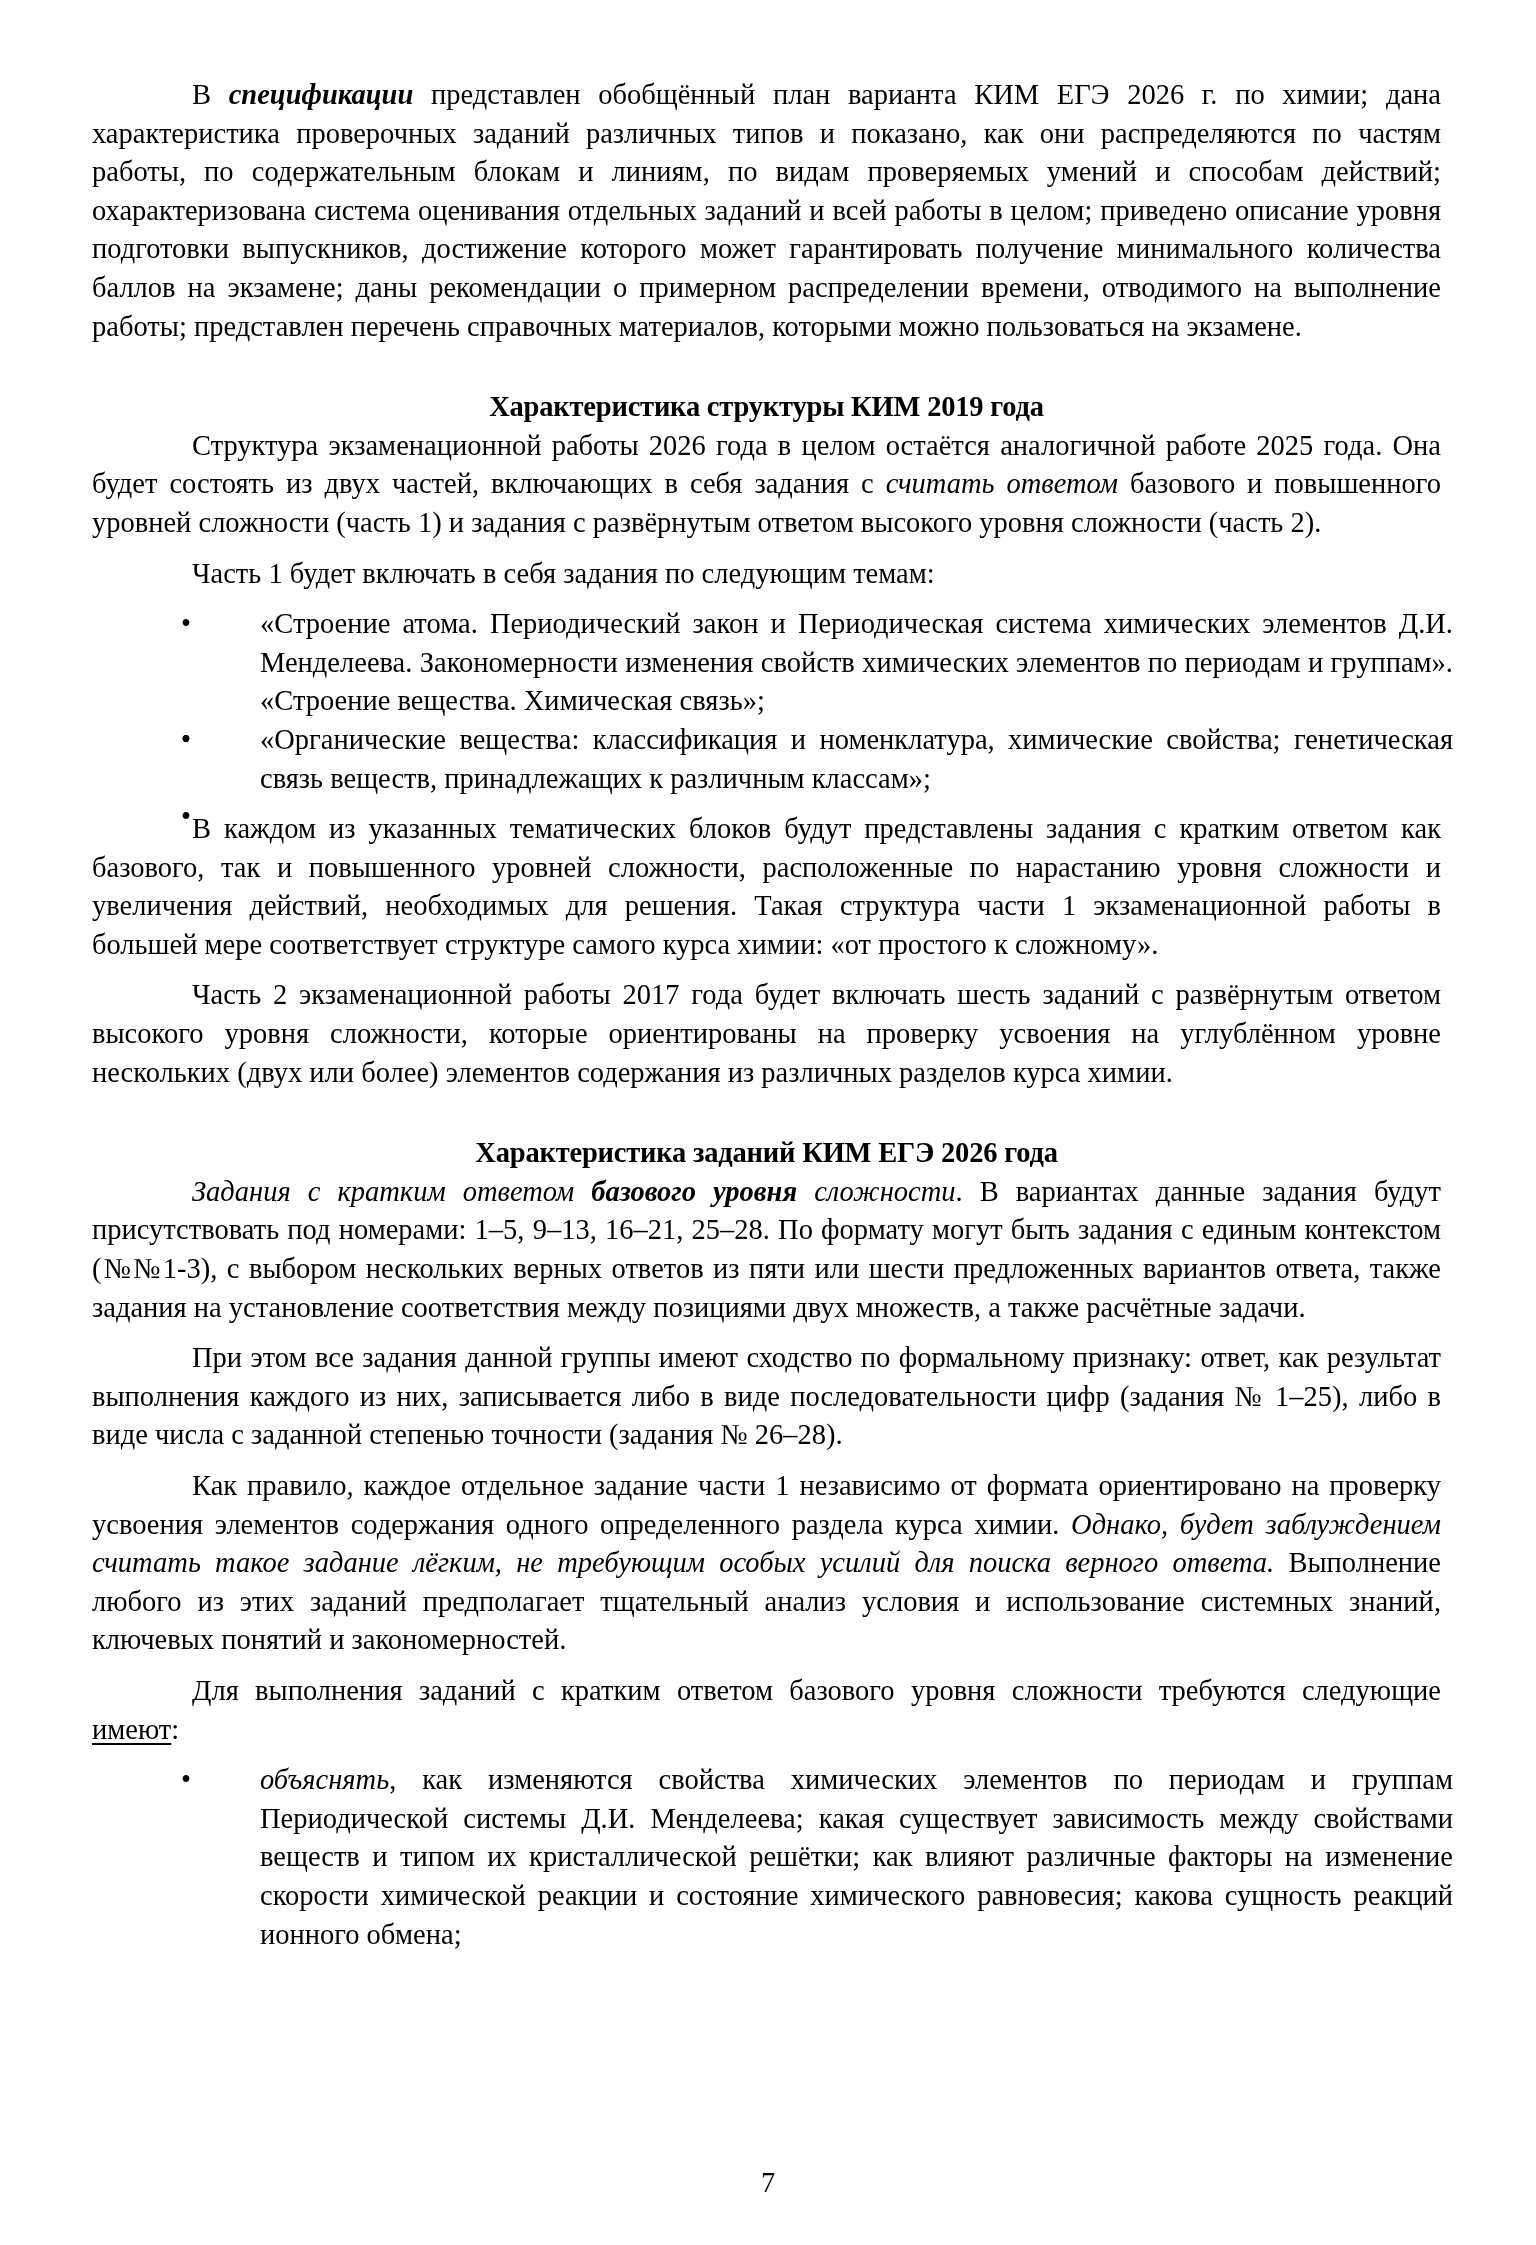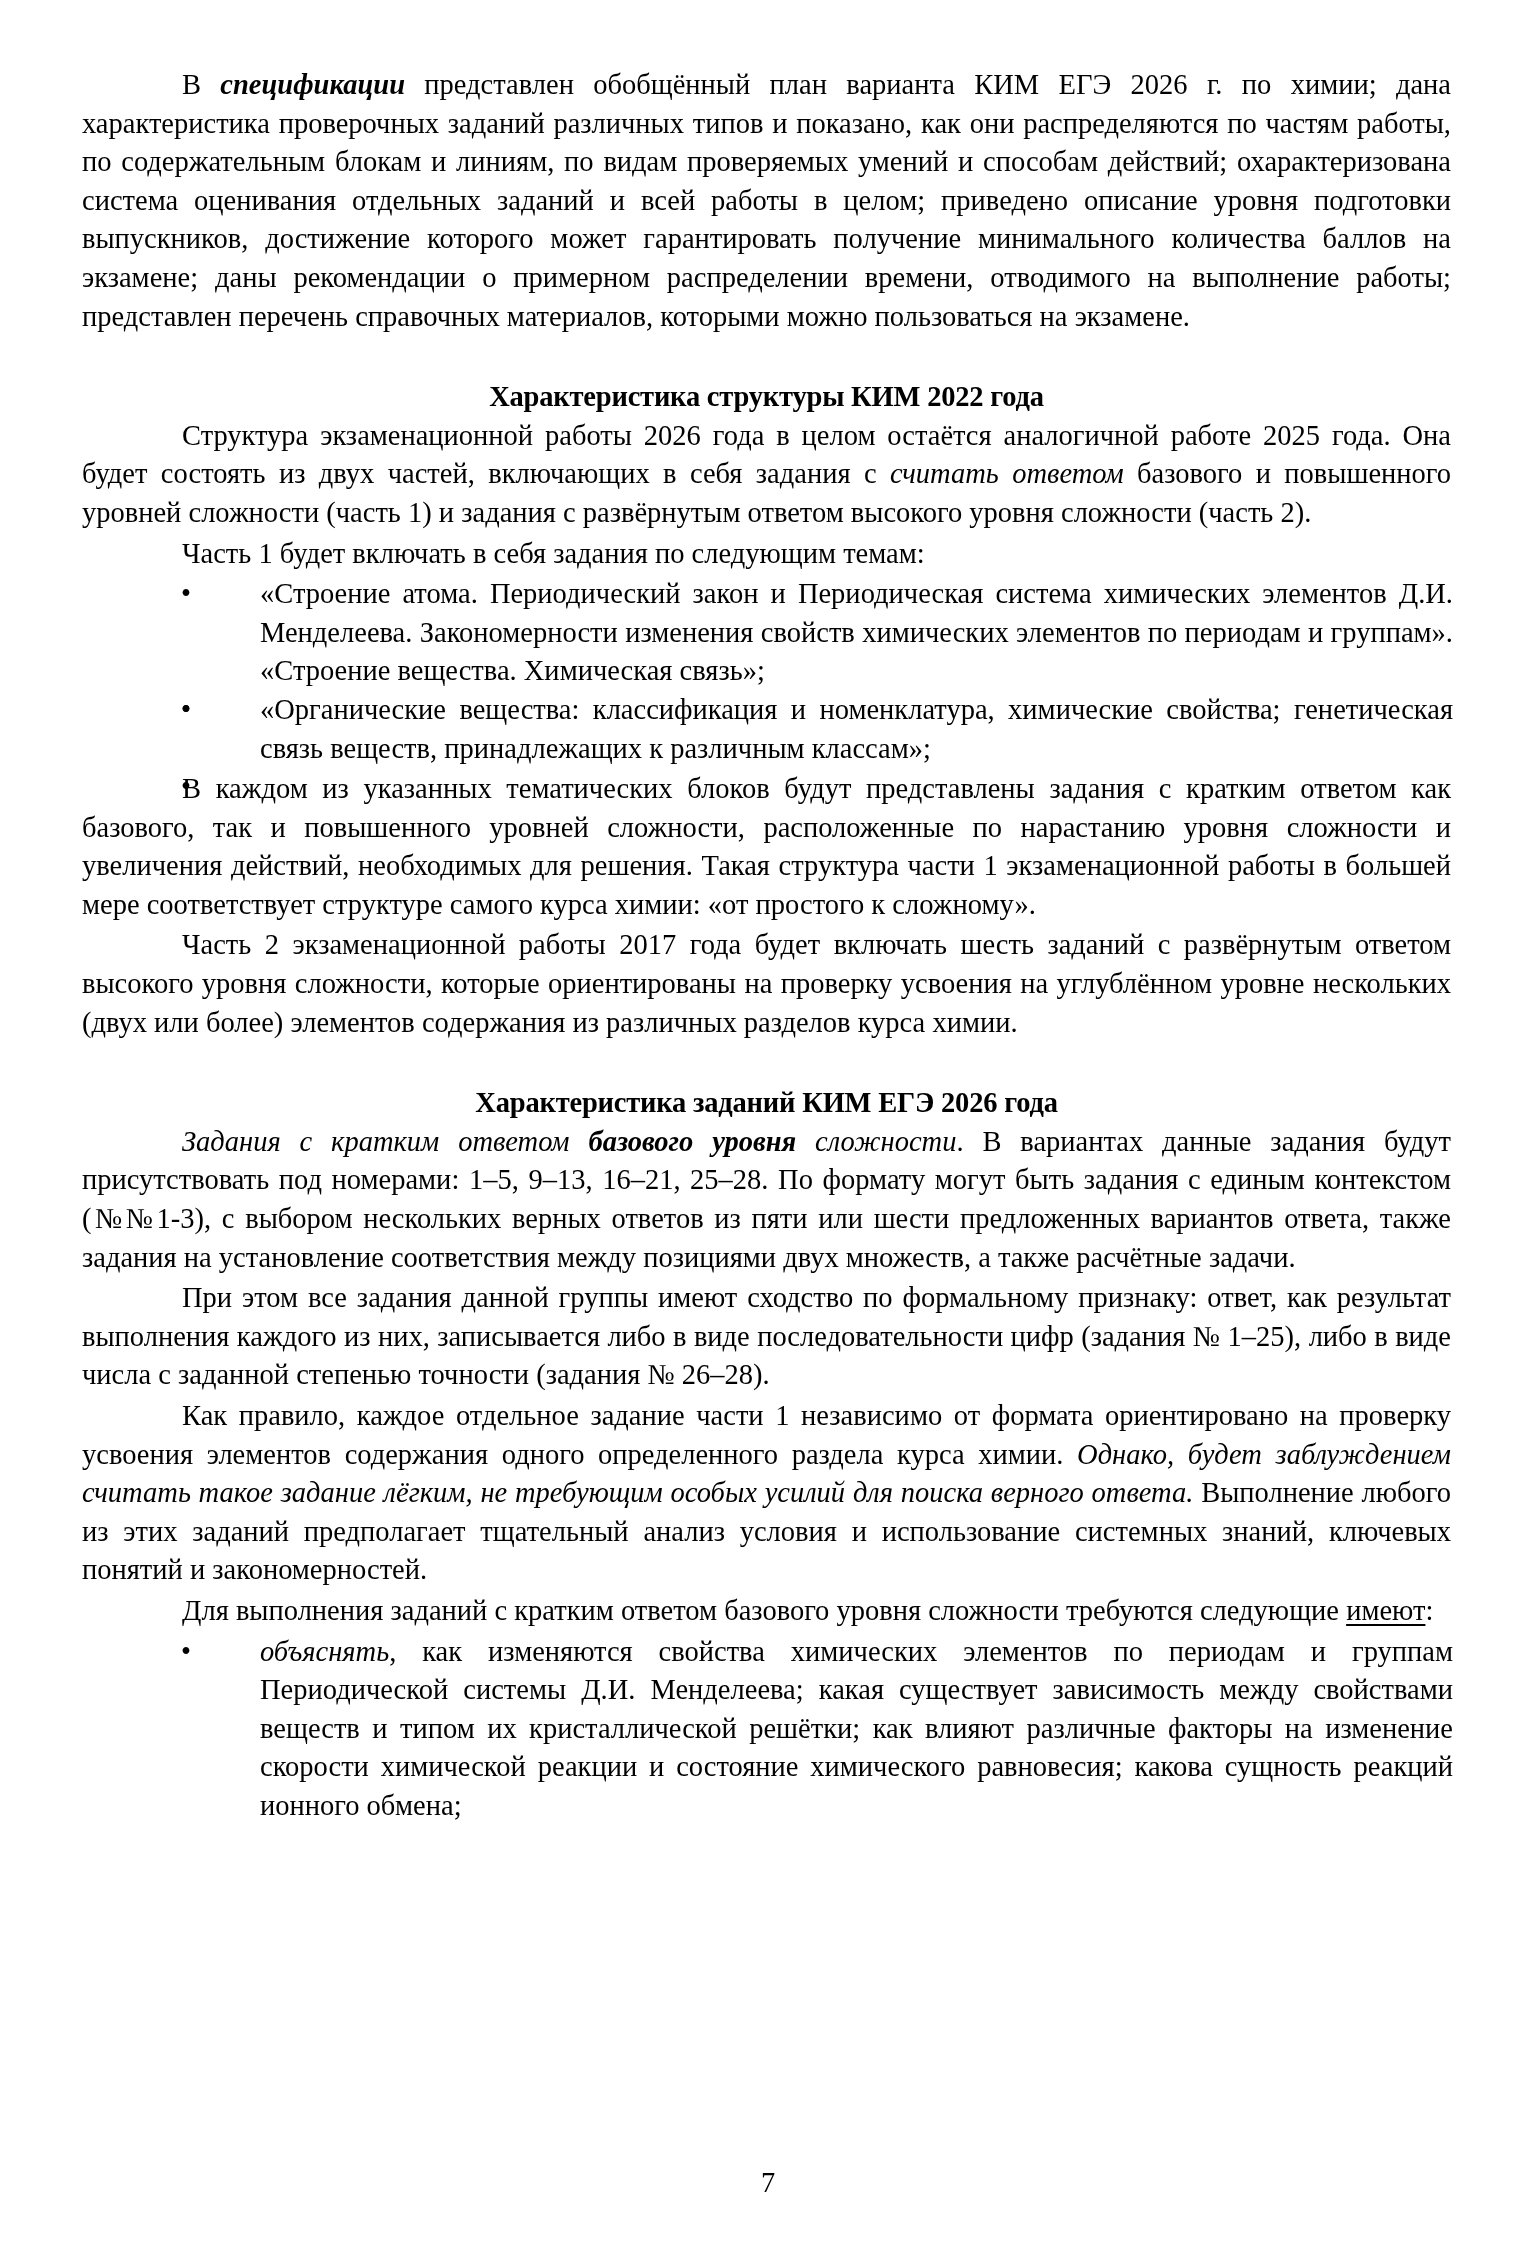--- a/index.html
+++ b/index.html
@@ -7,21 +7,21 @@
   .page {
     position: absolute; left: 0; top: 0; width: 1536px; height: 2245px;
     background: #ffffff; color: #000000;
     font-family: "Liberation Serif", "DejaVu Serif", serif;
   }
   .text-block {
     position: absolute; left: 80px; top: 64px; width: 1373px;
     font-size: 28.5px; line-height: 38.6px;
     text-align: justify; hyphens: manual;
   }
-  .text-block p { margin: 2px; }
+  .text-block p { margin: 12px; }
   .indent { text-indent: 100px; }
   .heading {
     text-align: center; font-weight: bold;
     margin-top: 42px !important; margin-bottom: 0 !important;
     letter-spacing: -0.2px;
   }
   .heading + p { margin-top: 0; }
   .bullets { list-style: none; margin: 0; padding: 0; }
   .bullets li { position: relative; padding-left: 180px; text-align: justify; }
   .bullets li .bullet {
@@ -36,21 +36,21 @@
   }
 </style>
 </head>
 <body>
 
 <div class="page">
   <div class="text-block">
 
     <p class="indent"><span>В </span><span class="bi">спецификации</span><span> представлен обобщённый план варианта КИМ ЕГЭ 2026 г. по химии; дана характеристика проверочных заданий различных типов и показано, как они распределяются по частям работы, по содержательным блокам и линиям, по видам проверяемых умений и способам действий; охарактеризована система оценивания отдельных заданий и всей работы в целом; приведено описание уровня подготовки выпускников, достижение которого может гарантировать получение минимального количества баллов на экзамене; даны рекомендации о примерном распределении времени, отводимого на выполнение работы; представлен перечень справочных материалов, которыми можно пользоваться на экзамене.</span></p>
 
-    <p class="heading" style="margin-top:43px; margin-bottom:0;">Характеристика структуры КИМ 2022 года</p>
+    <p class="heading" style="margin-top:43px; margin-bottom:0;">Характеристика структуры КИМ 2019 года</p>
 
     <p class="indent"><span>Структура экзаменационной работы 2026 года в целом остаётся аналогичной работе 2025 года. Она будет состоять из двух частей, включающих в себя задания с </span><span class="i">считать ответом</span><span> базового и повышенного уровней сложности (часть 1) и задания с развёрнутым ответом высокого уровня сложности (часть 2).</span></p>
 
     <p class="indent">Часть 1 будет включать в себя задания по следующим темам:</p>
 
     <ul class="bullets">
       <li><span class="bullet">•</span><span>«Строение атома. Периодический закон и Периодическая система химических элементов Д.И. Менделеева. Закономерности изменения свойств химических элементов по периодам и группам». «Строение вещества. Химическая связь»;</span></li>
       <li><span class="bullet">•</span></li>
       <li><span class="bullet">•</span><span>«Органические вещества: классификация и номенклатура, химические свойства; генетическая связь веществ, принадлежащих к различным классам»;</span></li>
       <li><span class="bullet">•</span></li>

